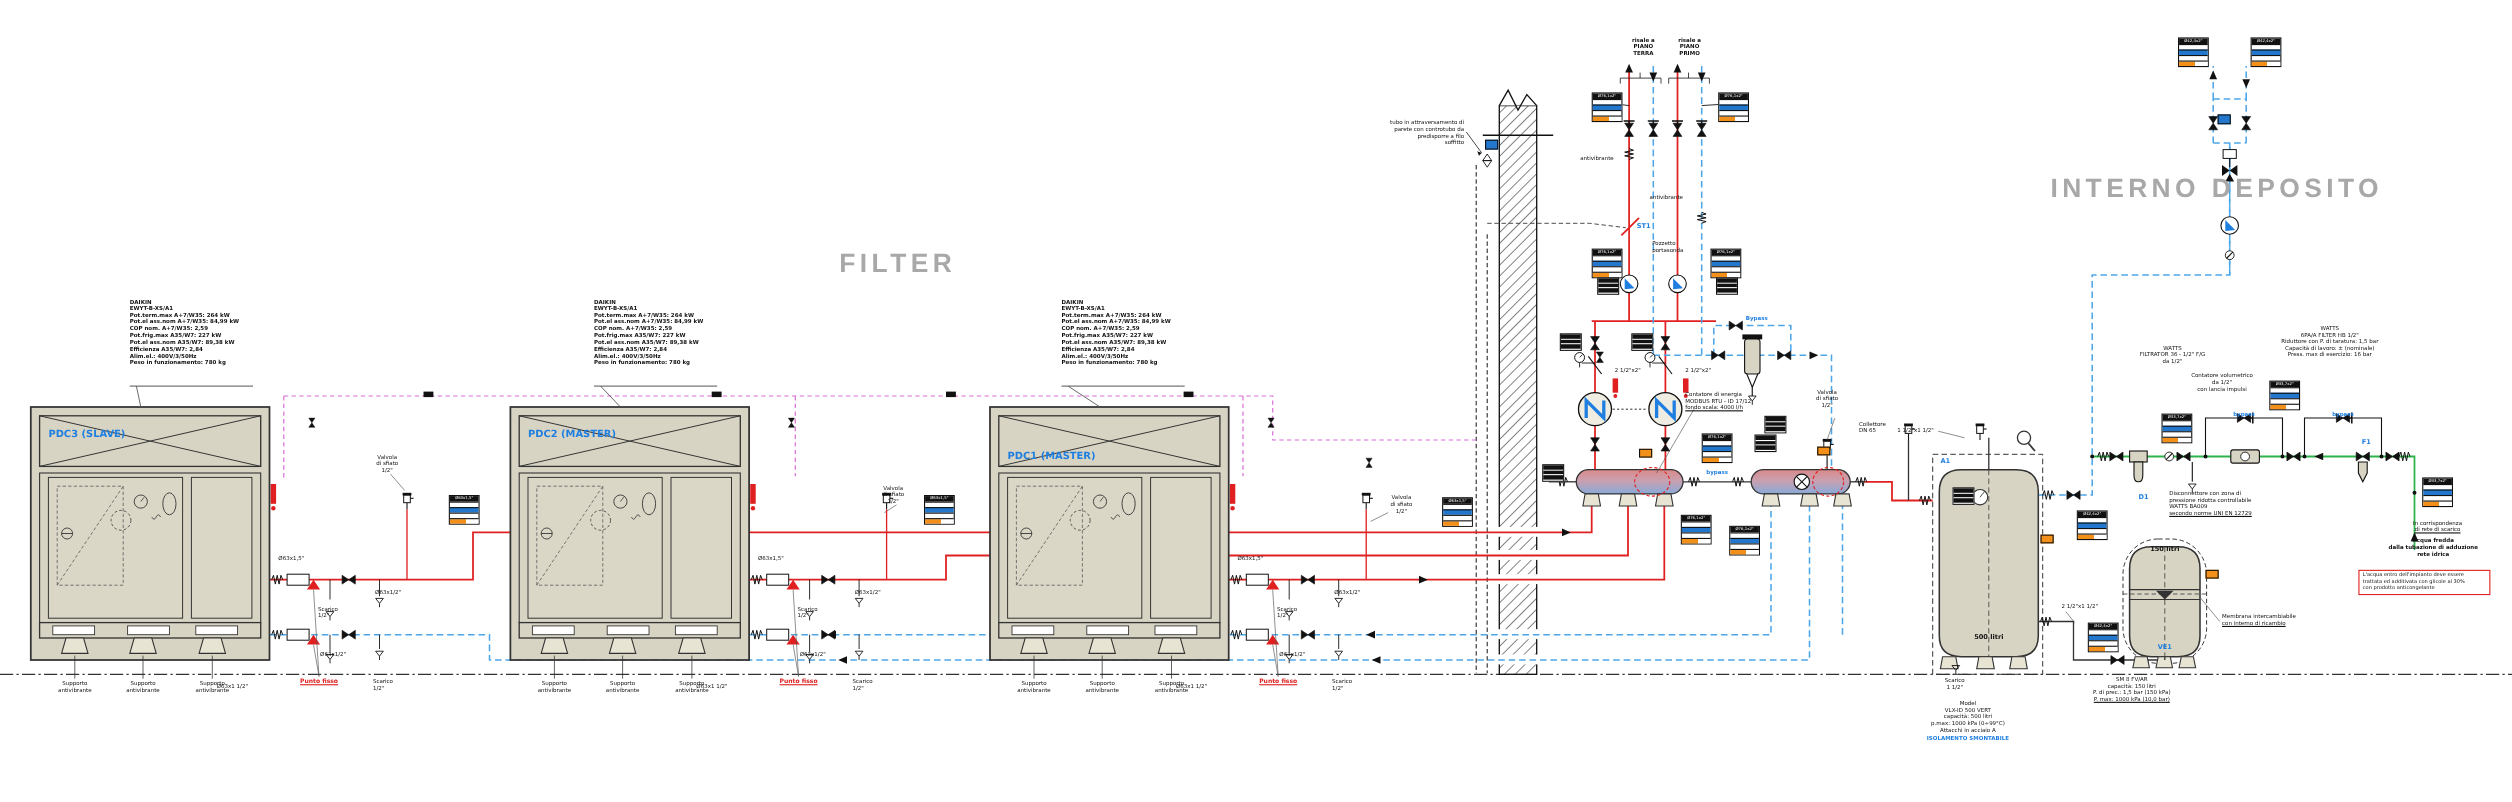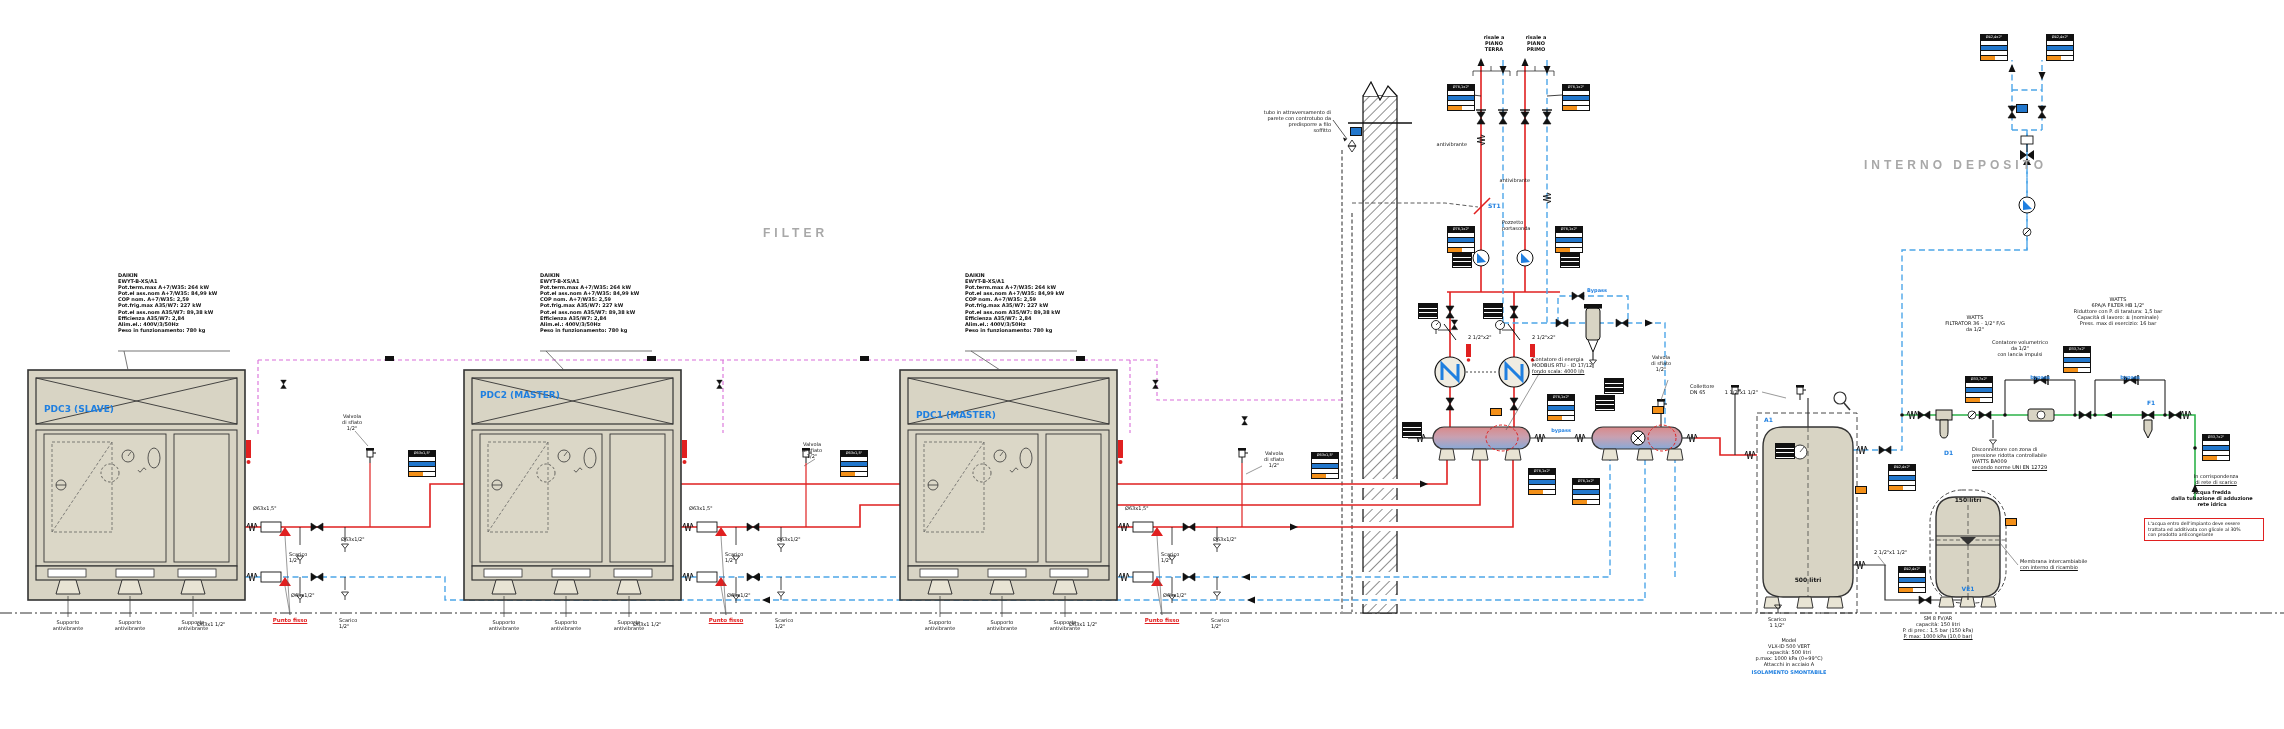--- a/index.html
+++ b/index.html
@@ -1,20 +1,20 @@
 <!DOCTYPE html>
 <html><head>
 <meta charset="utf-8">
 <style>
   html,body{margin:0;padding:0;background:#fff;}
   #canvas{position:relative;width:2284px;height:729px;background:#fff;overflow:hidden;
           font-family:"DejaVu Sans",sans-serif;}
   svg{position:absolute;left:0;top:0;z-index:1;}
   .title{position:absolute;z-index:3;font-family:"Liberation Sans","DejaVu Sans",sans-serif;
-         font-weight:bold;font-size:12px;letter-spacing:4px;color:#a8a8a8;white-space:nowrap;}
+         font-weight:bold;font-size:24px;letter-spacing:4px;color:#a8a8a8;white-space:nowrap;}
   .lbl{position:absolute;z-index:3;font-size:5px;line-height:1.22;color:#111;white-space:nowrap;}
   .lbl.c{transform:translateX(-50%);text-align:center;}
   .lbl.r{transform:translateX(-100%);text-align:right;}
   .lbl.b{font-weight:bold;}
   .lbl .ul{text-decoration:underline;}
   .lbl.box{border:1.5px solid #e02020;background:#fff;padding:2px 3px;white-space:normal;}
   .tag{position:absolute;z-index:2;width:26px;border:1px solid #111;background:#fff;}
   .tag .th{height:5px;background:#111;color:#fff;font-size:3.5px;line-height:5px;
            text-align:center;overflow:hidden;}
   .tag .tr{height:4px;border-top:1px solid #111;}
@@ -432,21 +432,21 @@
         <use href="#hpunit" x="900" y="370"></use>
         <use href="#exitcluster" x="1117" y="0"></use>
         <line x1="965" y1="351" x2="1077" y2="351" stroke="#777" stroke-width="1.2"></line>
         <line x1="971" y1="351" x2="1000" y2="370" stroke="#555" stroke-width="0.8"></line>
       </g>
 </svg>
 
 <div class="title" style="left:763px;top:226px">FILTER</div>
 <div class="title" style="left:1864px;top:158px">INTERNO DEPOSITO</div>
 
-<div class="lbl b" style="left: 44px; top: 404px; font-size: 9px; color: rgb(31, 127, 224); text-align: right;">
+<div class="lbl b" style="left: 44px; top: 390px; font-size: 9px; color: rgb(31, 127, 224); text-align: right;">
       <div>PDC3 (SLAVE)</div>
     </div>
     <div class="lbl b" style="left: 118px; top: 272px; font-size: 5px;">
       <div>DAIKIN</div>
       <div>EWYT-B-XS/A1</div>
       <div>Pot.term.max A+7/W35: 264 kW</div>
       <div>Pot.el ass.nom A+7/W35: 84,99 kW</div>
       <div>COP nom. A+7/W35: 2,59</div>
       <div>Pot.frig.max A35/W7: 227 kW</div>
       <div>Pot.el ass.nom A35/W7: 89,38 kW</div>

